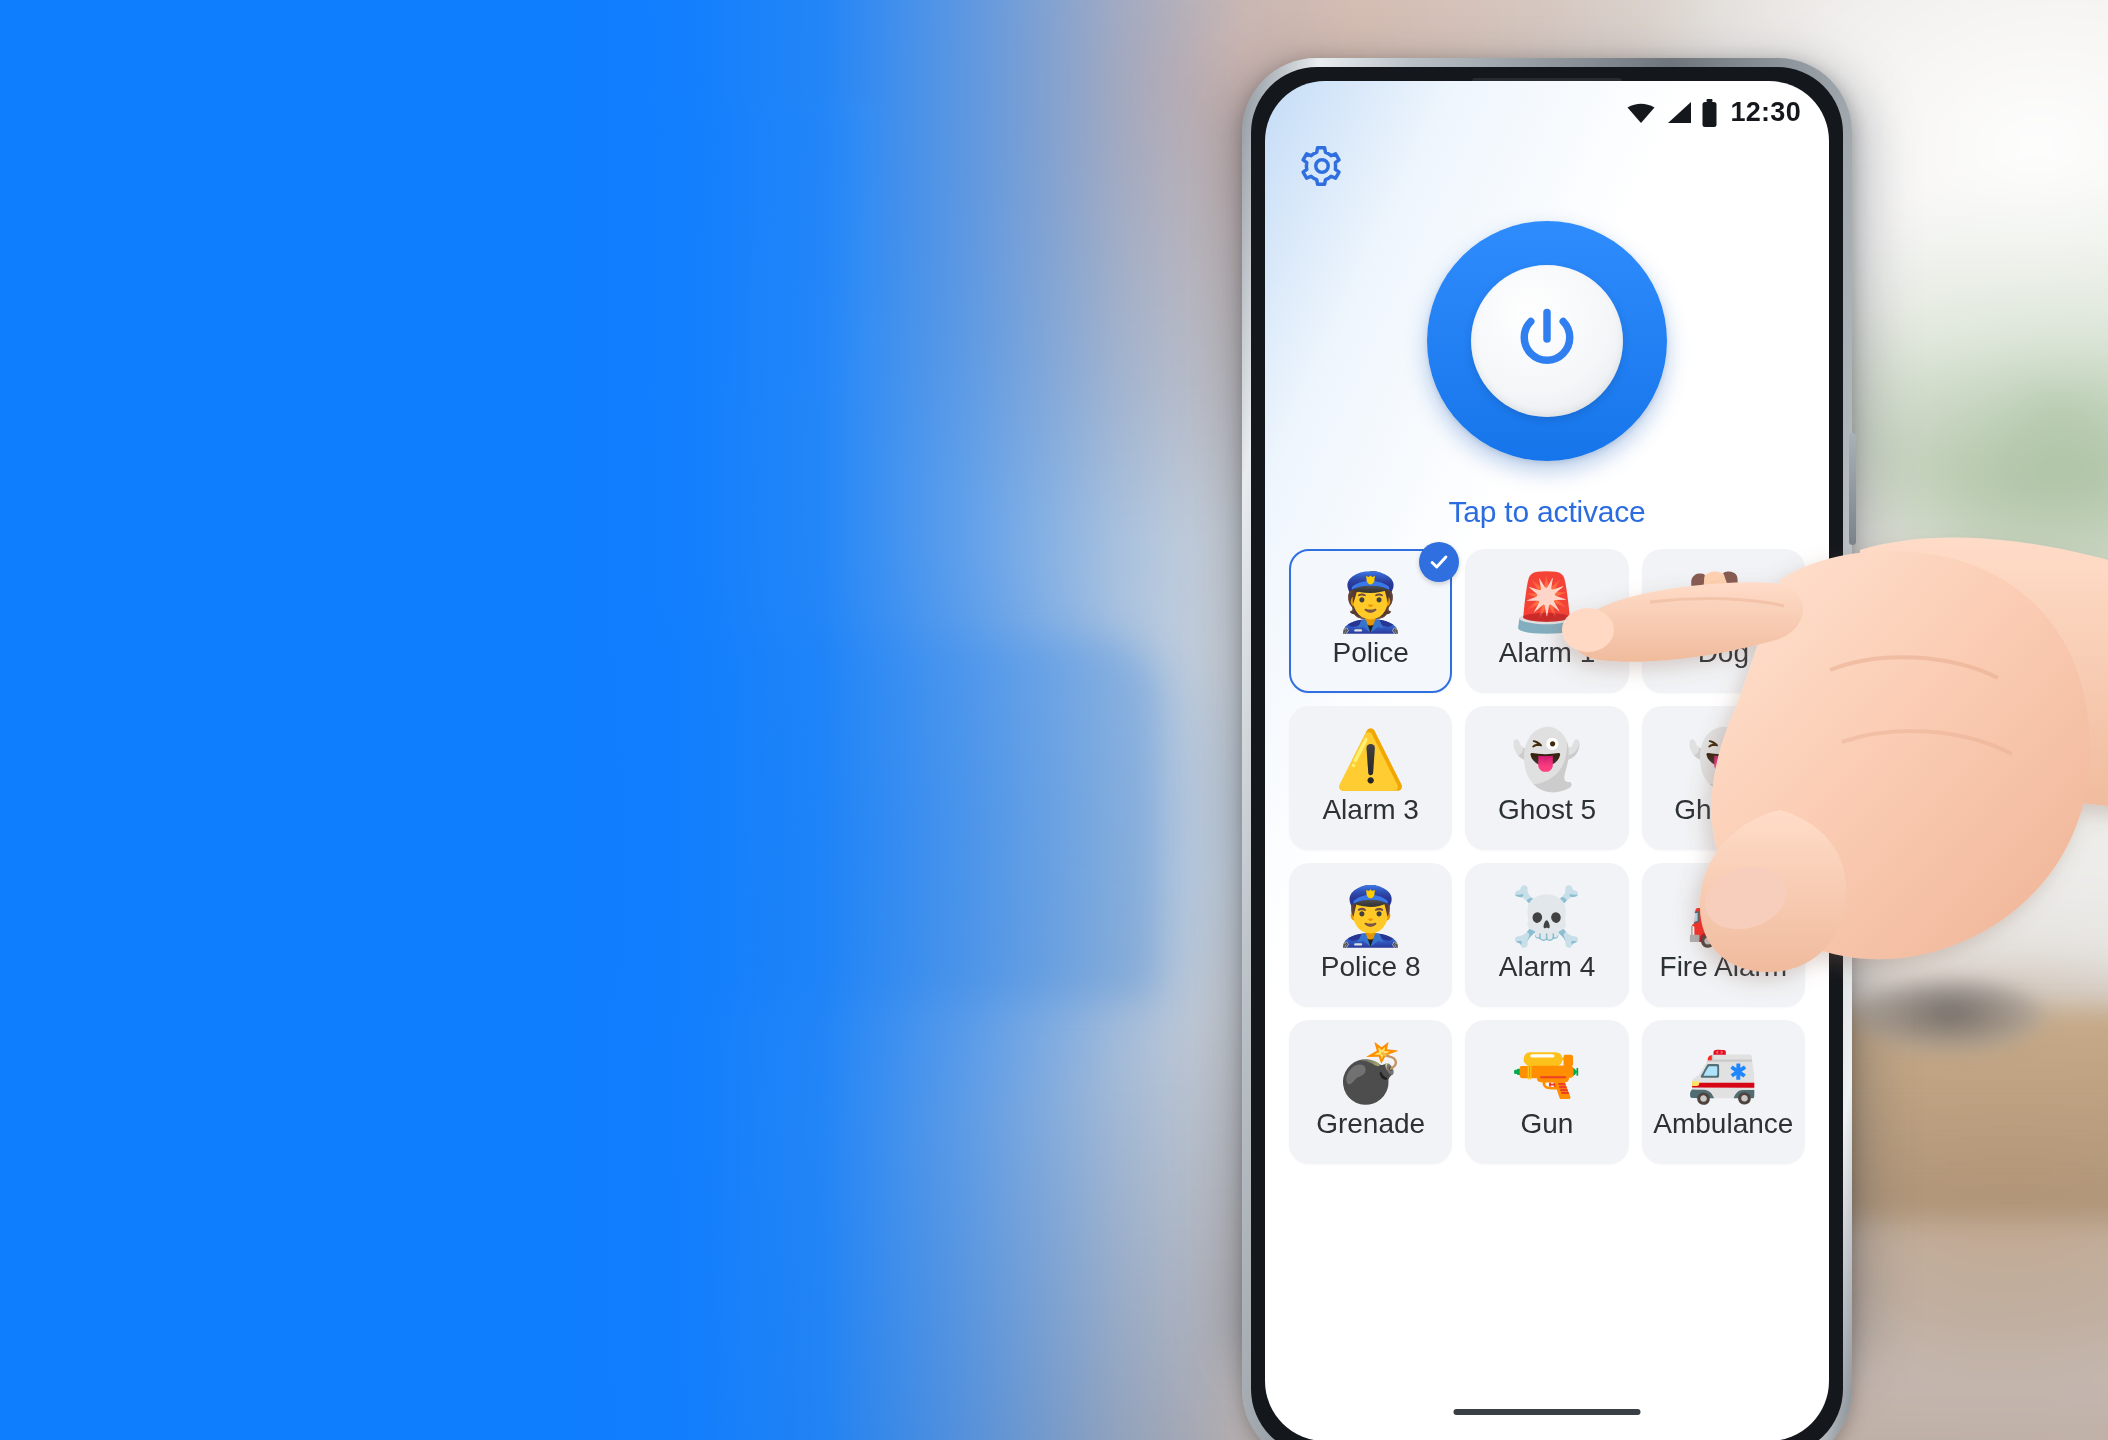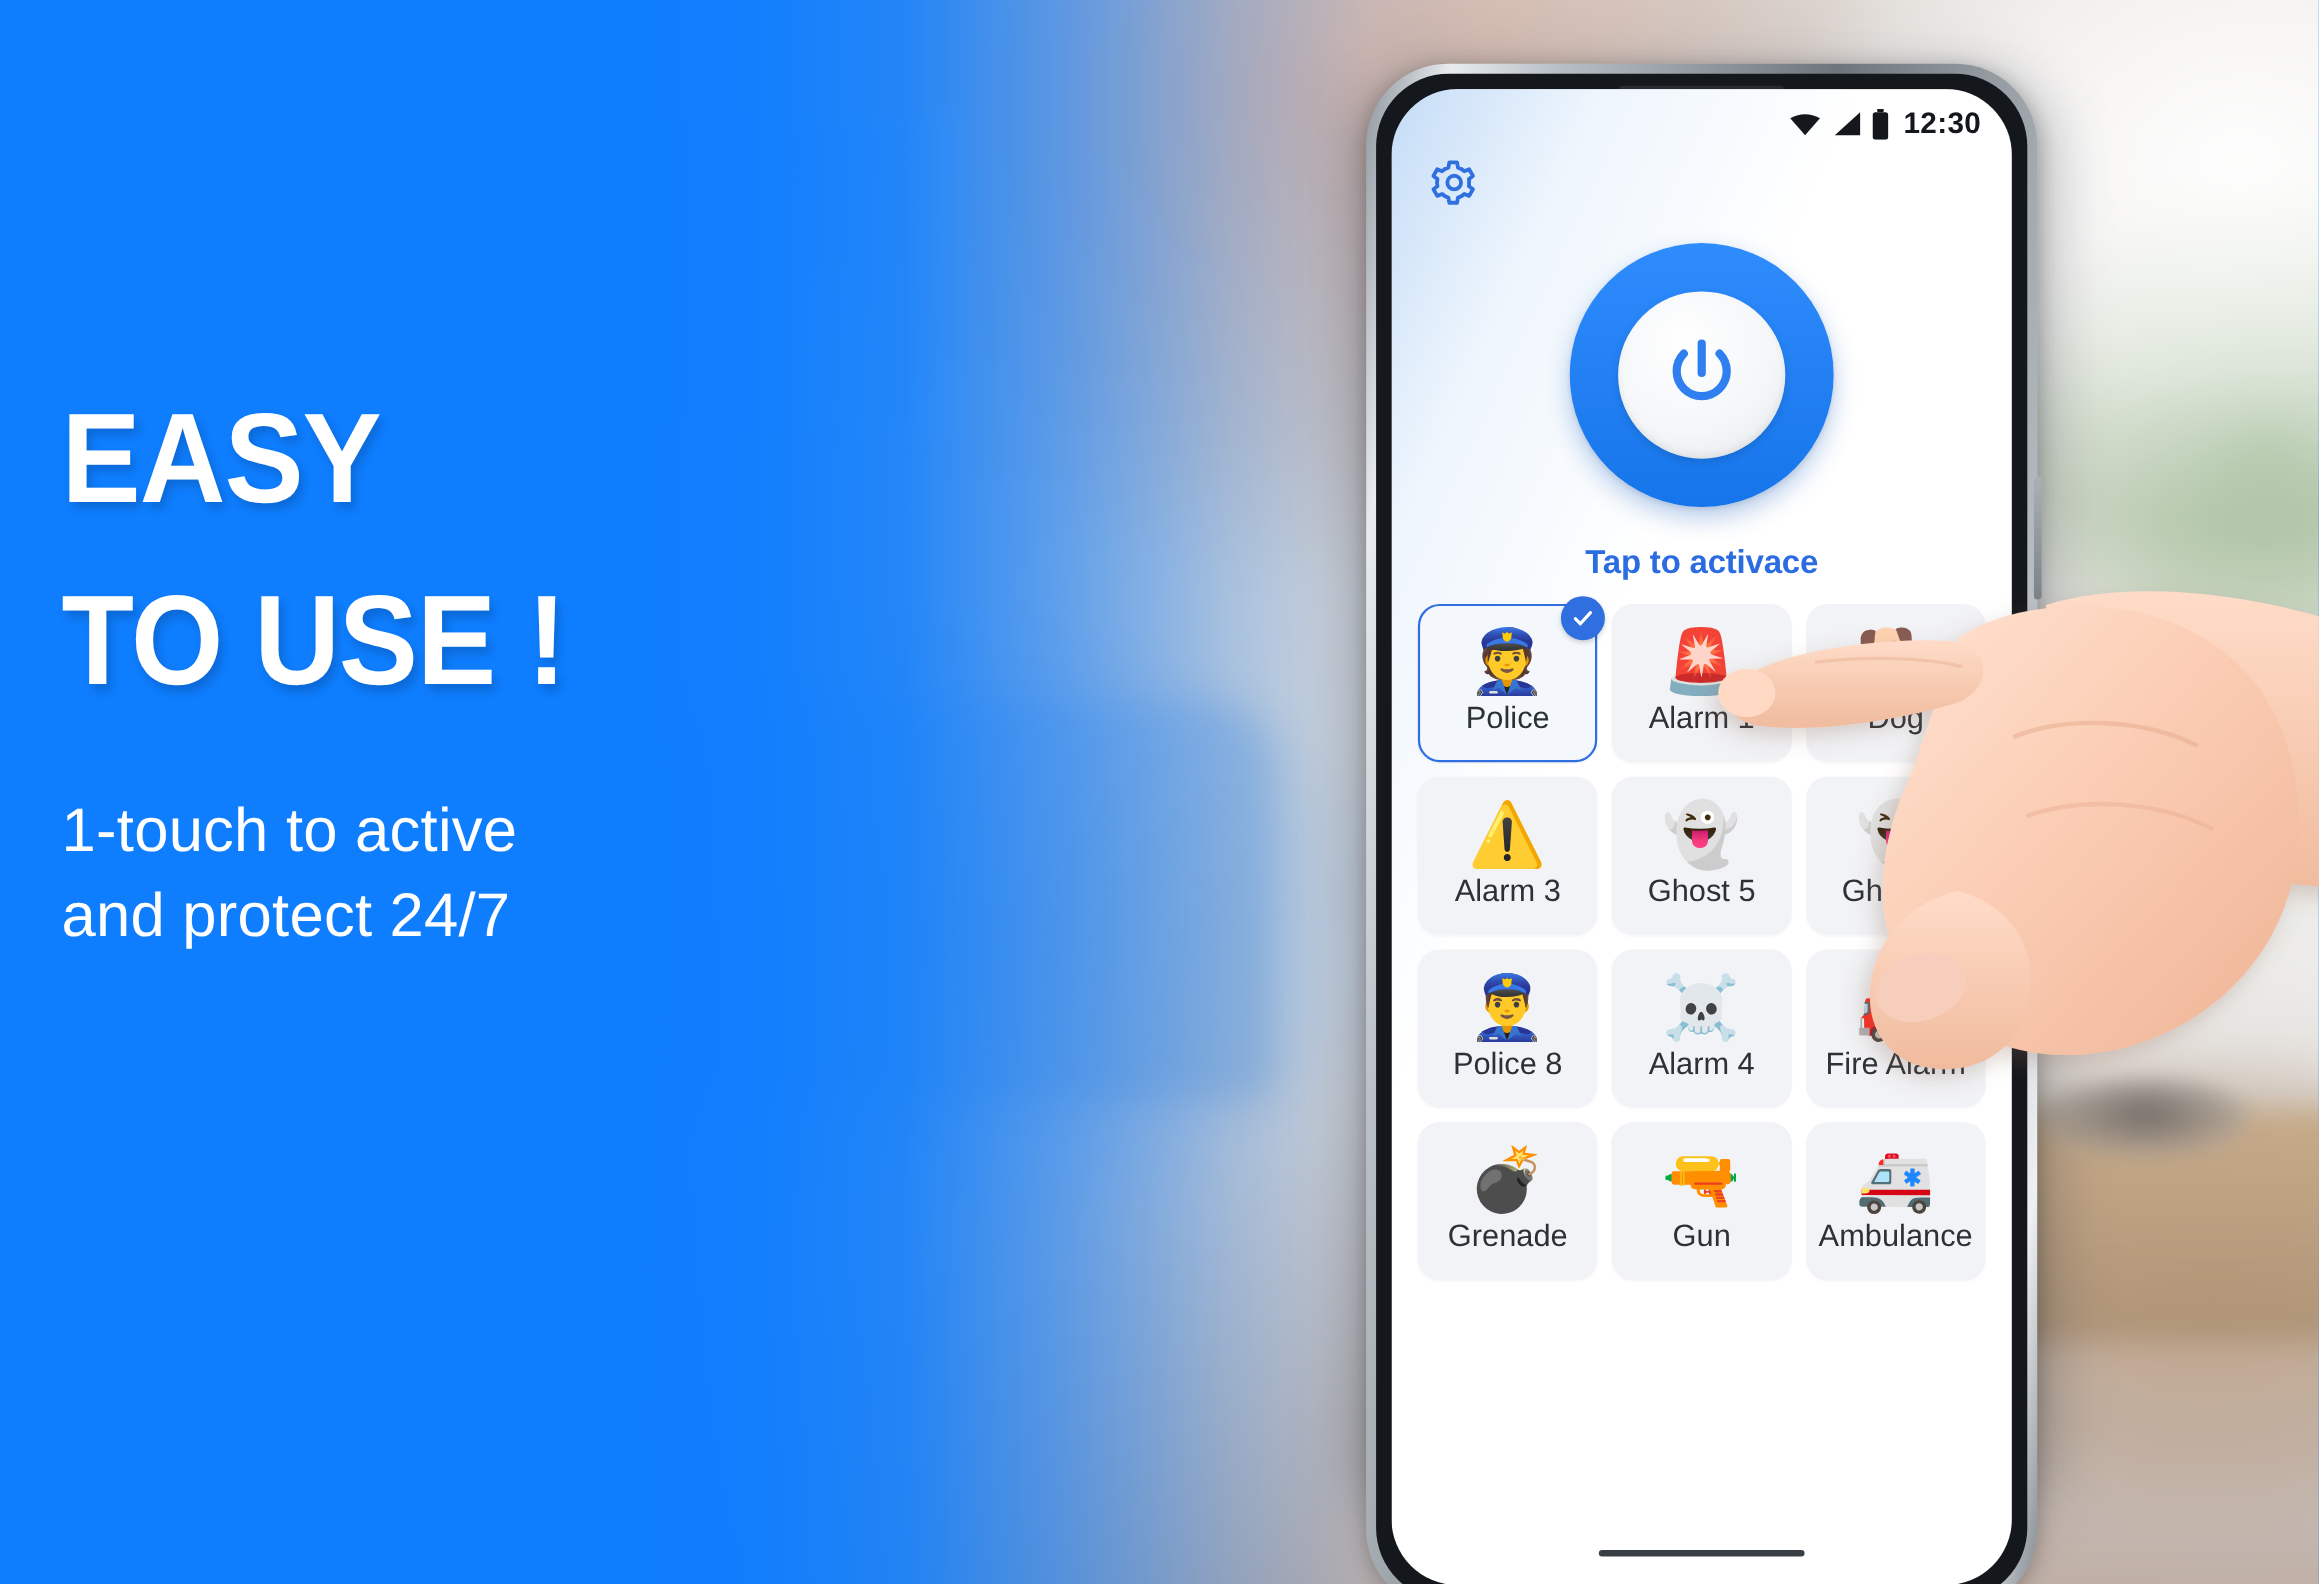--- a/index.html
+++ b/index.html
@@ -178,21 +178,21 @@
     cursor:pointer;
   }
   .power-core {
     width:152px; height:152px; border-radius:50%;
     background:radial-gradient(circle at 40% 32%, #ffffff 0%, #f4f6f8 58%, #e4e8ec 100%);
     display:flex; align-items:center; justify-content:center;
     box-shadow:inset 0 -3px 7px rgba(0,0,0,0.07), 0 3px 8px rgba(0,0,0,0.12);
   }
   .tap-label {
     margin-top:34px;
-    font-size:30px; font-weight:bold; color:#2b6ce0; letter-spacing:-0.2px;
+    font-size:30px; font-weight:normal; color:#2b6ce0; letter-spacing:-0.2px;
   }
 
   
   .grid {
     position:absolute; left:24px; right:24px; top:468px;
     display:grid;
     grid-template-columns:repeat(3,1fr);
     gap:13px;
   }
   .tile {
@@ -232,28 +232,20 @@
 <div id="stage">
 
   <div class="bg-photo"></div>
   <div class="bg-frame"></div>
   <div class="bg-sofa"></div>
   <div class="bg-windowsill"></div>
   <div class="bg-table"></div>
   <div class="bg-bowl"></div>
   <div class="blue-wash"></div>
 
-  <div class="copy">
-    <div class="headline l1">EASY</div>
-    <div class="headline l2">TO USE !</div>
-    <div class="subcopy">
-      <div>1-touch to active</div>
-      <div>and protect 24/7</div>
-    </div>
-  </div>
 
   <div id="phone">
     <div class="phone-shadow"></div>
     <div class="phone-frame">
       <div class="side-button"></div>
       <div class="phone-inner-bezel">
         <div class="earpiece"></div>
 
         <div class="screen">
 

